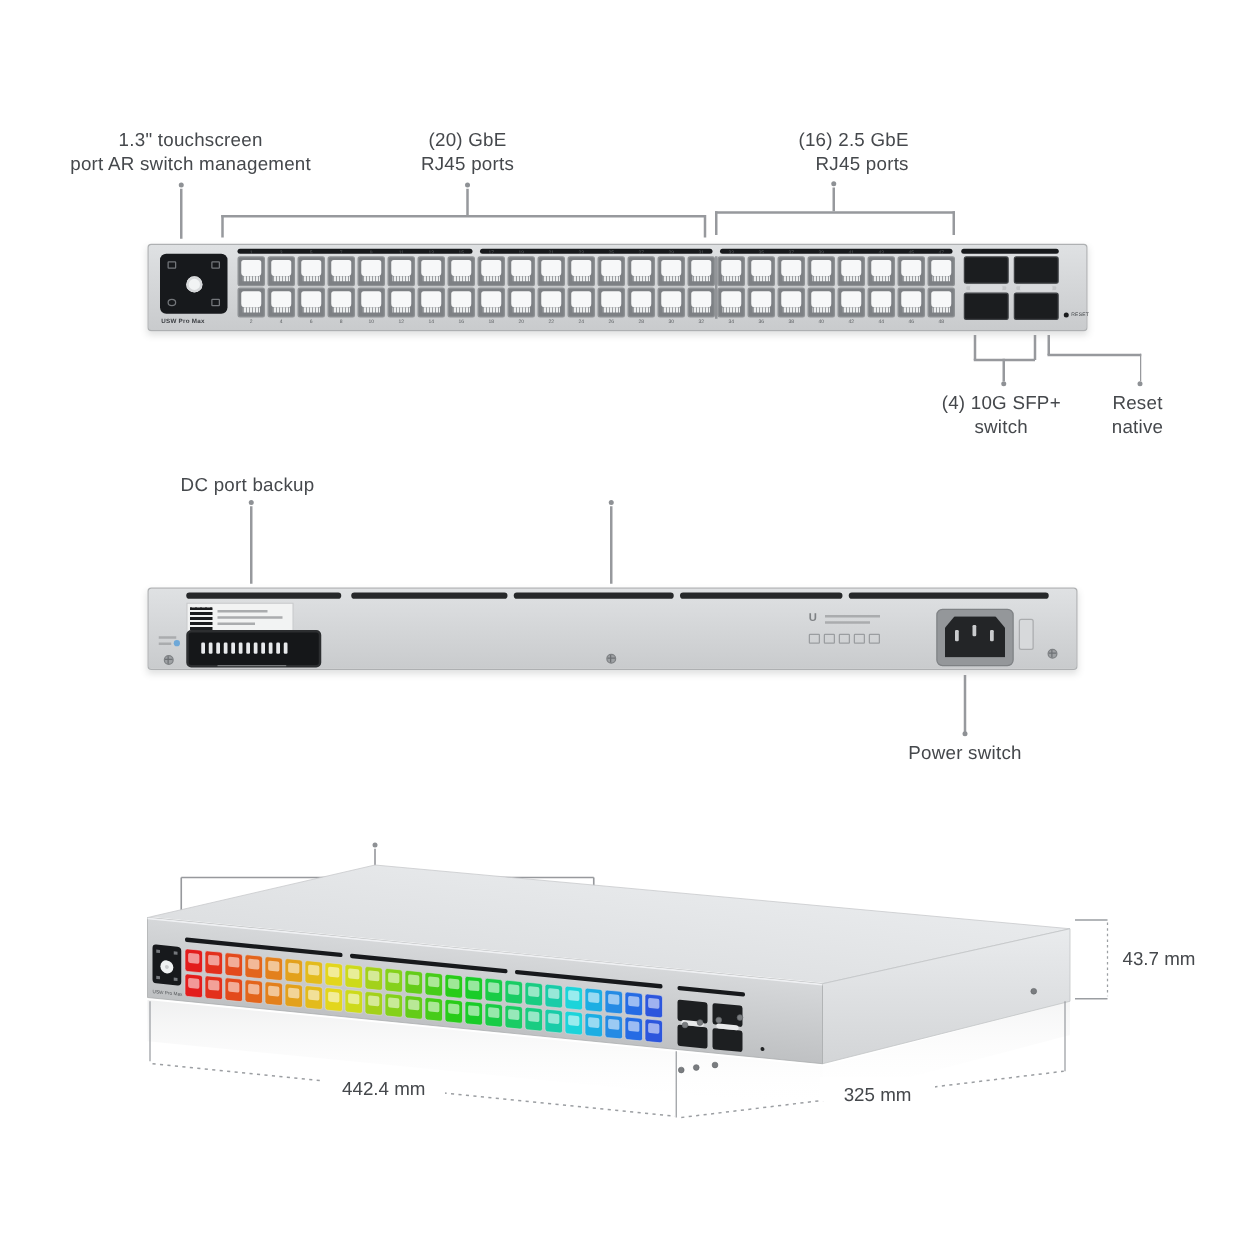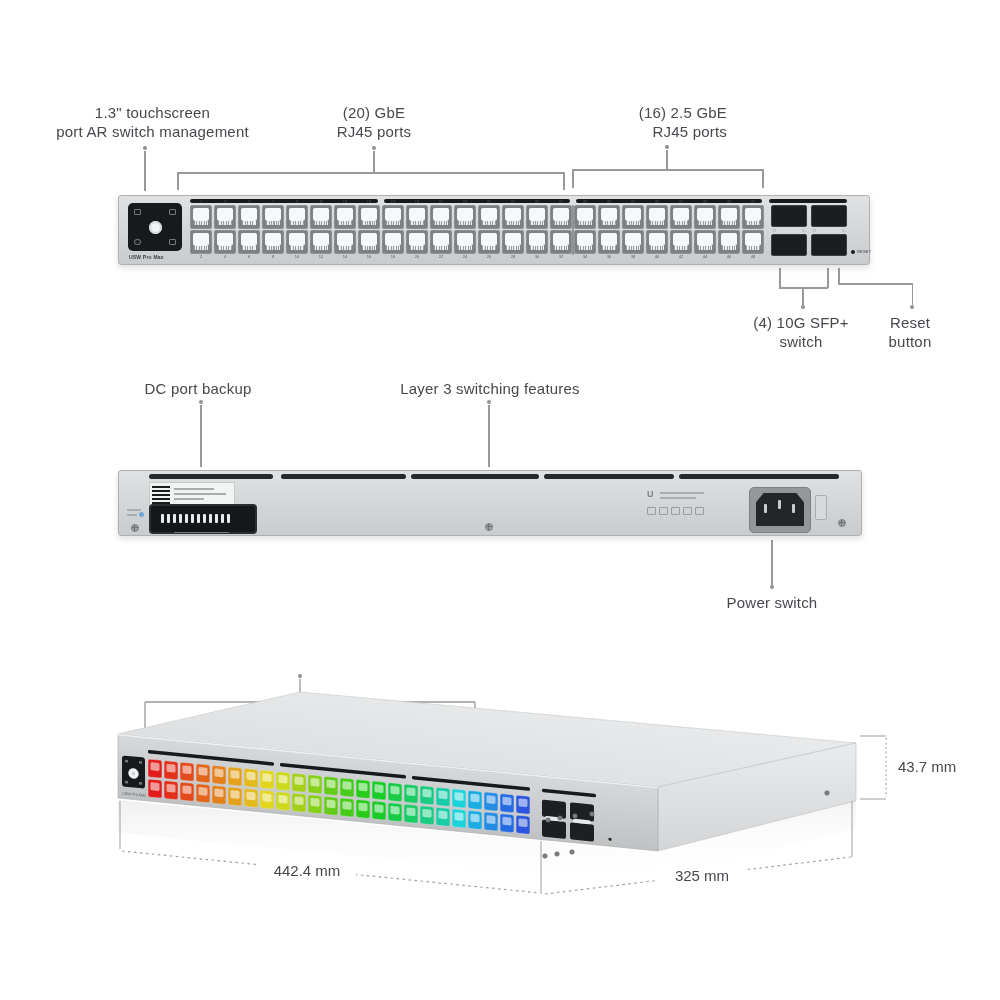--- a/index.html
+++ b/index.html
@@ -285,25 +285,24 @@
     <div>(4) 10G SFP+</div>
     <div>switch</div>
   </div>
 
   <div class="cl" style="left:838px;top:268px;width:1.5px;height:16px;"></div>
   <div class="cl" style="left:838px;top:283px;width:75px;height:1.5px;"></div>
   <div class="cl" style="left:911.5px;top:283px;width:1.5px;height:22px;"></div>
   <div class="dot" style="left:910px;top:305px;"></div>
   <div class="abs callout" style="left:850px;top:313px;width:120px;">
     <div>Reset</div>
-    <div>button</div>
+    <div>native</div>
   </div>
 
   <div class="abs callout" style="left:108px;top:379px;width:180px;">DC port backup</div>
-  <div class="abs callout" style="left:345px;top:379px;width:290px;">Layer 3 switching features</div>
   <div class="dot" style="left:199px;top:400px;"></div>
   <div class="cl" style="left:200px;top:405px;width:1.5px;height:62px;"></div>
   <div class="dot" style="left:487px;top:400px;"></div>
   <div class="cl" style="left:488px;top:405px;width:1.5px;height:62px;"></div>
 
   <div class="panel" style="left:118px;top:470px;width:742px;height:64px;">
     <div class="vent" style="left:30px;width:124px;"></div>
     <div class="vent" style="left:162px;width:125px;"></div>
     <div class="vent" style="left:292px;width:128px;"></div>
     <div class="vent" style="left:425px;width:130px;"></div>

